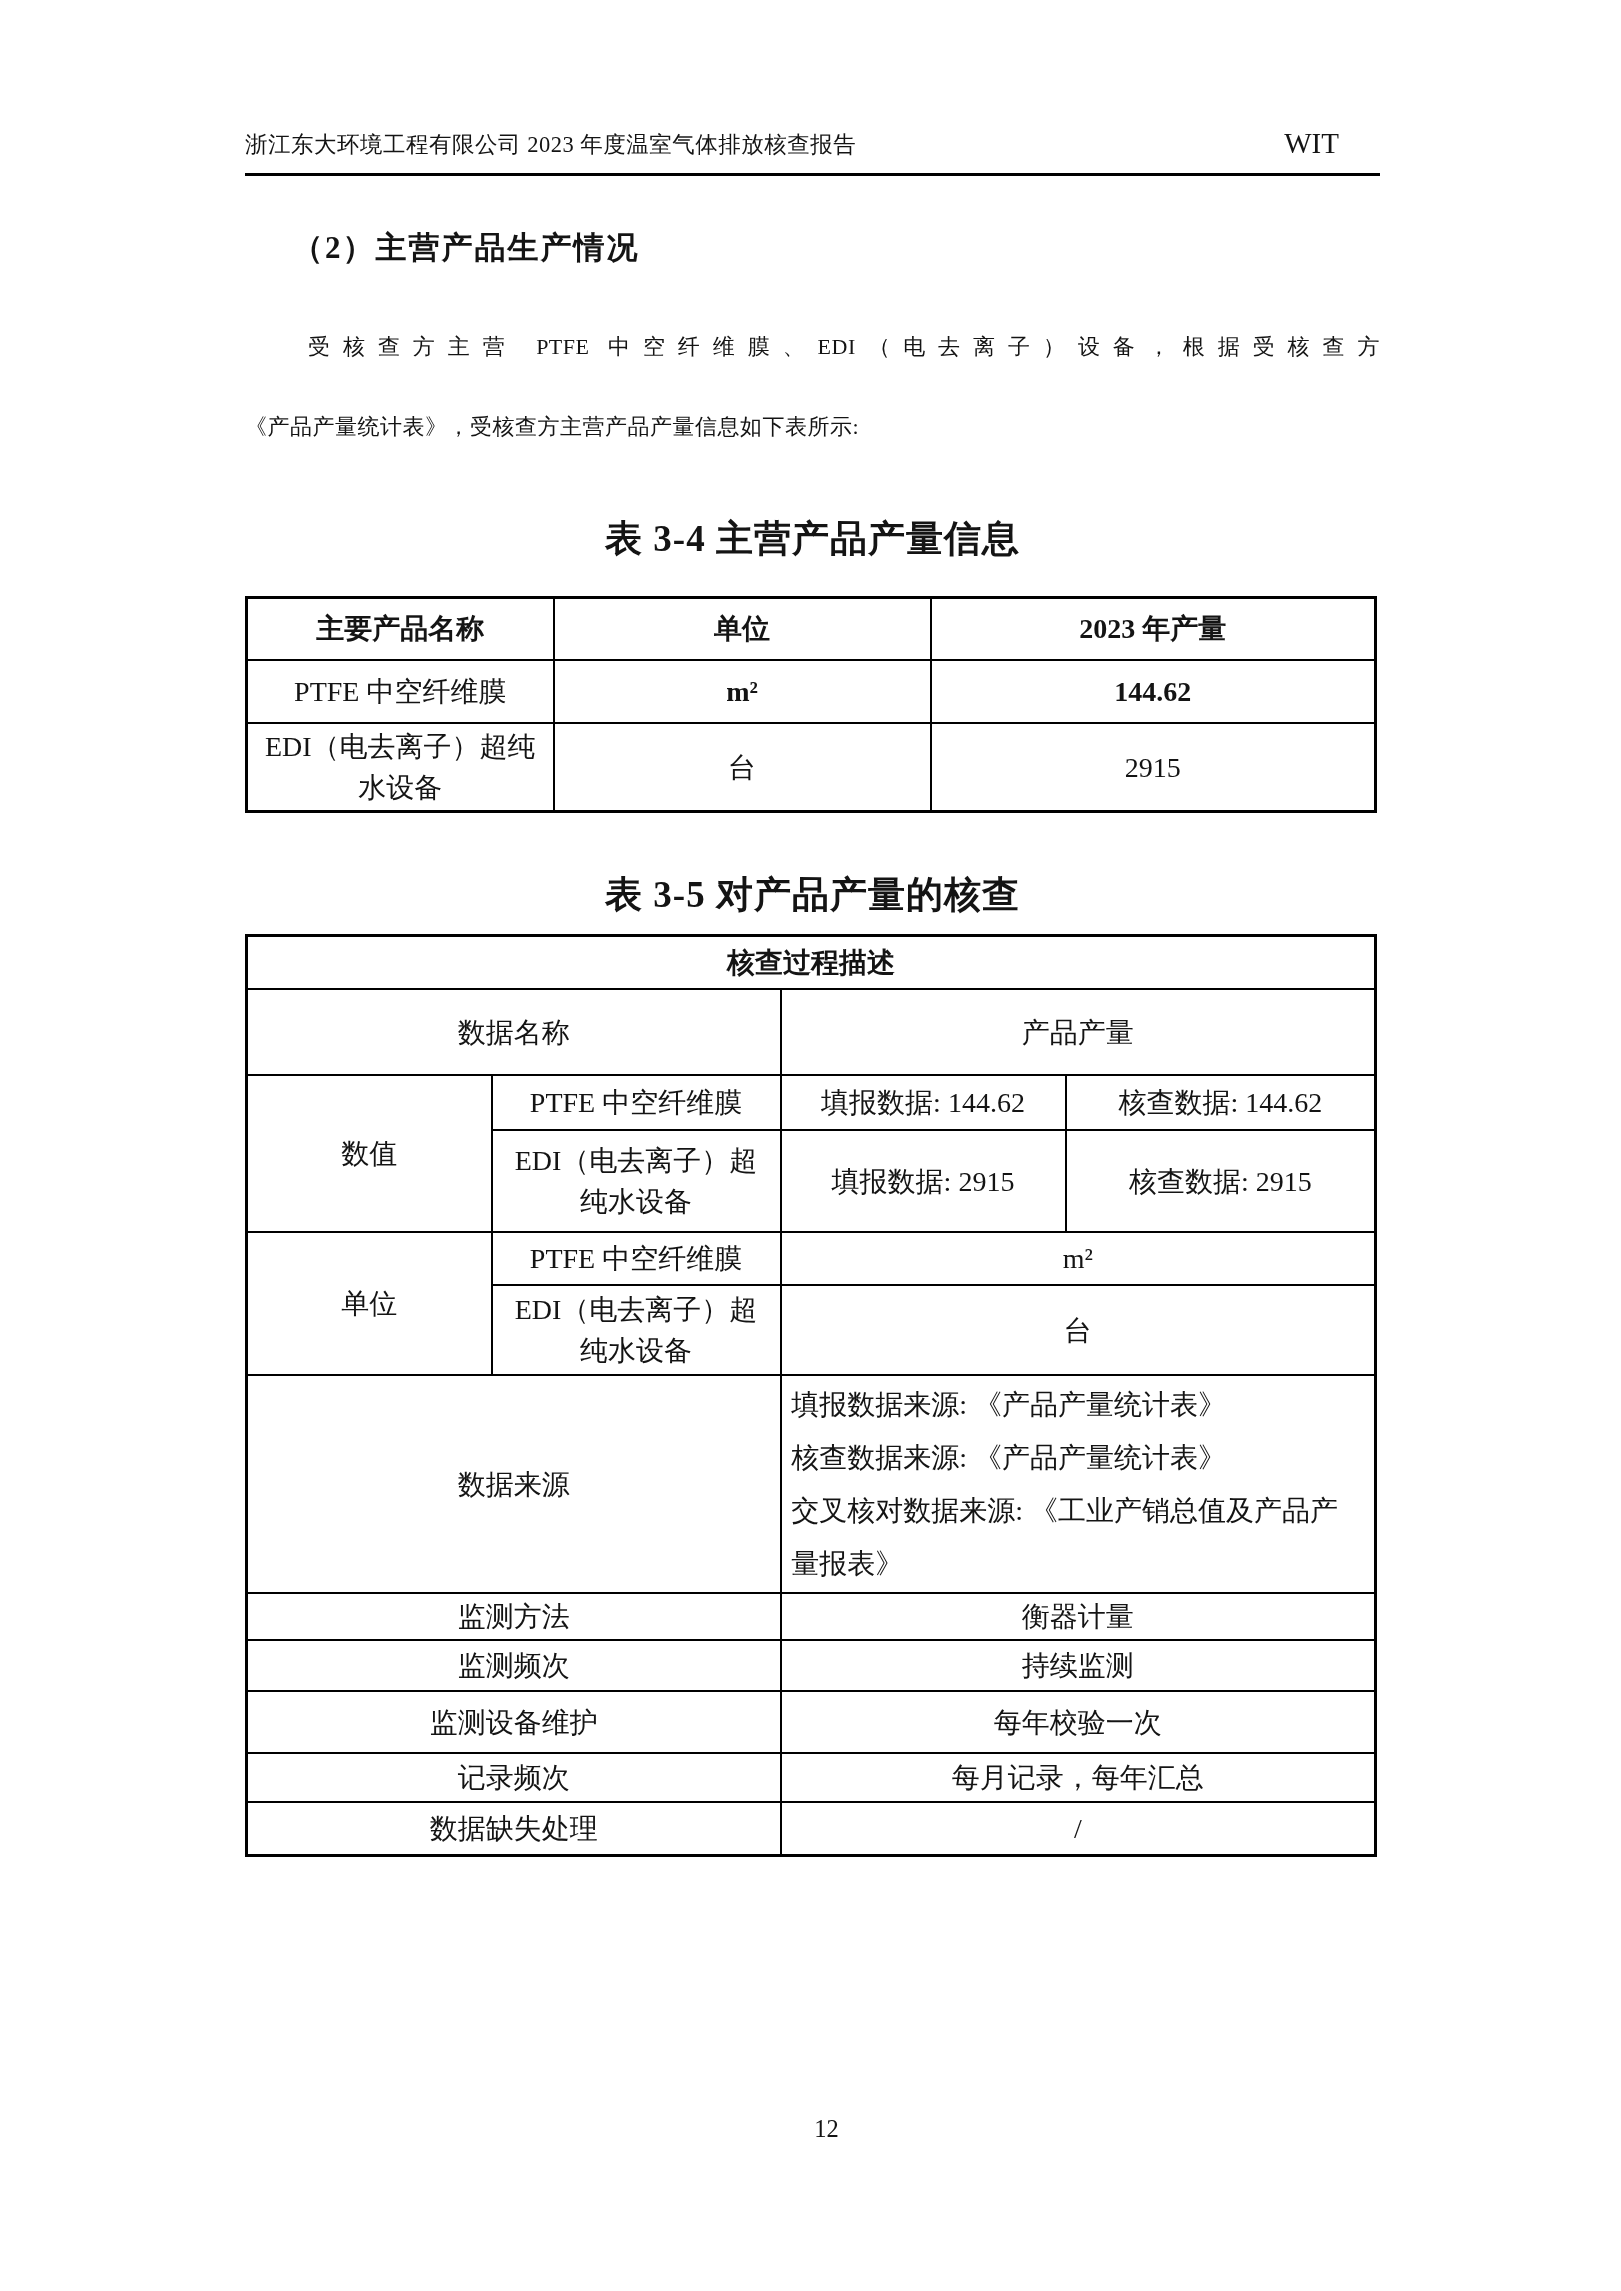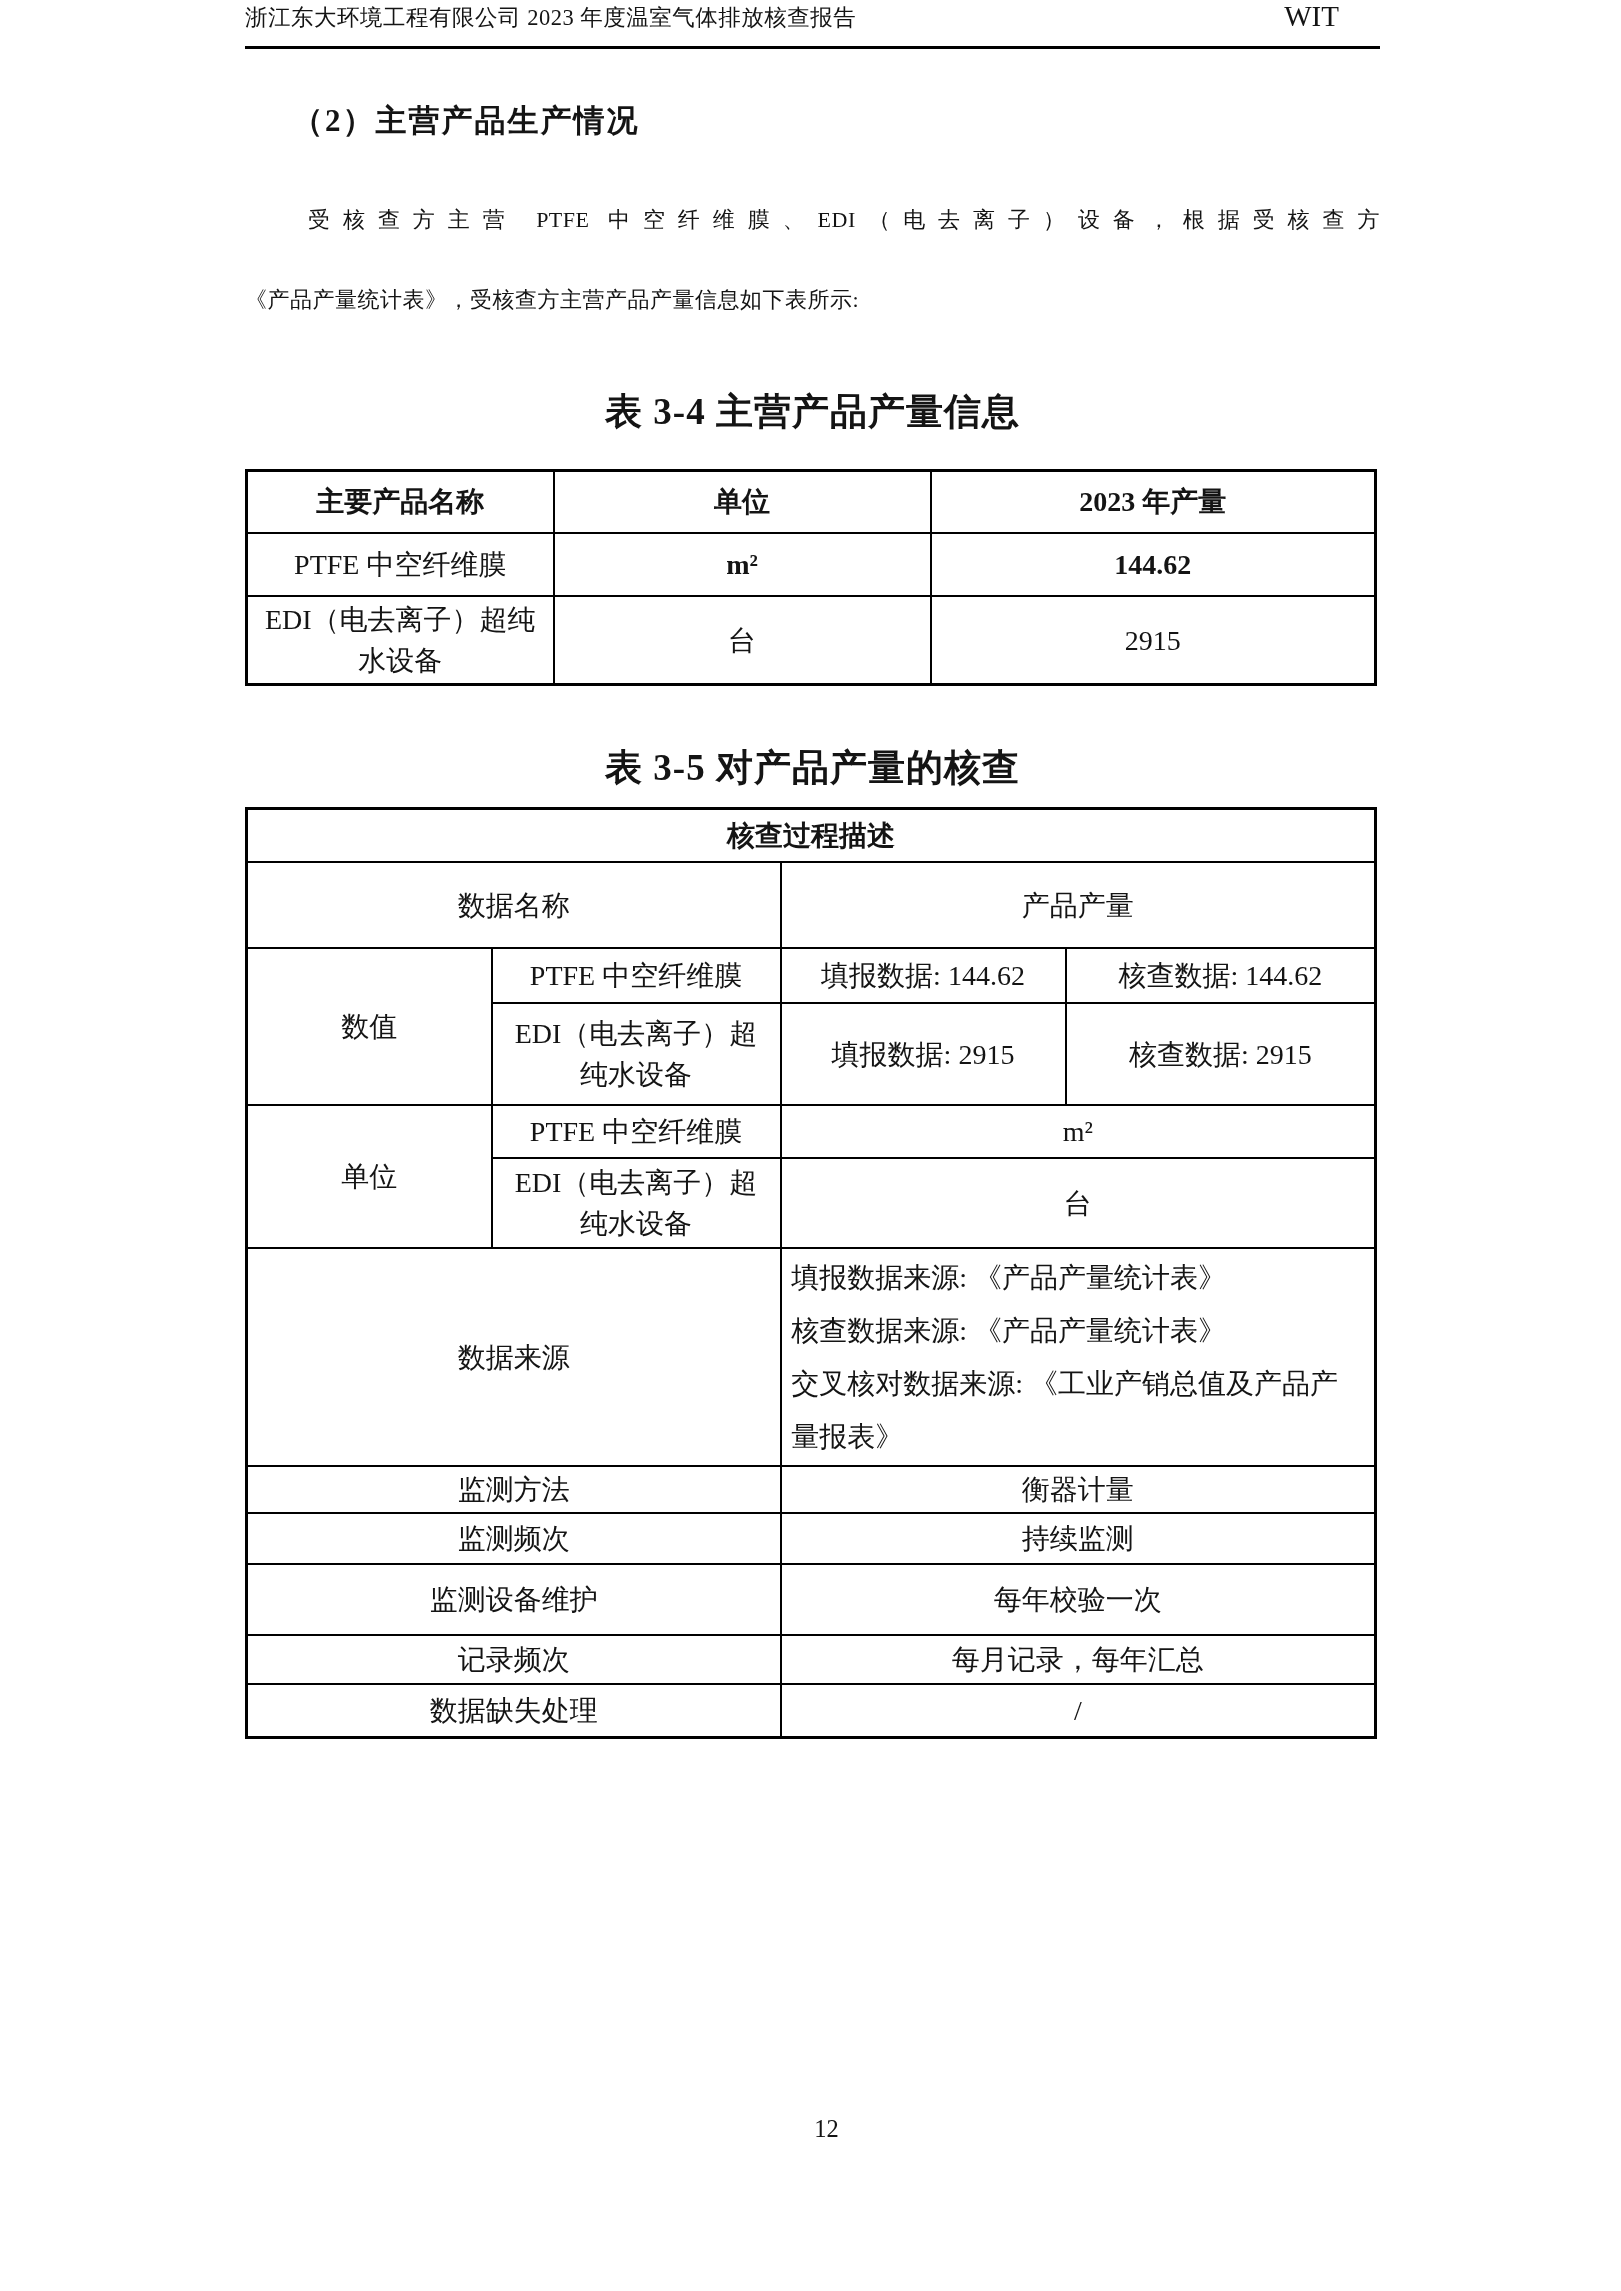--- a/index.html
+++ b/index.html
@@ -4,21 +4,21 @@
 <title>Report Page</title>
 <style>
   * { box-sizing: border-box; margin: 0; padding: 0; }
   html, body { background: #ffffff; }
   body {
     width: 1621px; height: 2292px;
     font-family: "Liberation Serif", "DejaVu Serif", serif;
     color: #141414;
     position: relative;
   }
-  .page { width: 1621px; height: 2292px; position: relative; overflow: hidden; }
+  .page { width: 1621px; height: 2292px; padding-top: 127px; position: relative; overflow: hidden; }
 
   
   .header-row {
     margin-left: 245px; width: 1135px;
     display: flex; justify-content: space-between; align-items: flex-end;
   }
   .header-title { font-size: 22.5px; letter-spacing: 0.5px; }
   .header-right { font-size: 29px; margin-right: 41px; }
   .header-rule { margin-left: 245px; width: 1135px; margin-top: 12.7px; border-bottom: 3.9px solid #000; }
 
@@ -59,21 +59,21 @@
   .t34 col.c1 { width: 307px; } .t34 col.c2 { width: 377px; } .t34 col.c3 { width: 445px; }
   .t35 col.a { width: 245px; } .t35 col.bcol { width: 289px; }
   .t35 col.c { width: 285px; } .t35 col.d { width: 310px; }
 
   
   .t34 tr.hh { height: 63px; } .t34 tr.h1 { height: 63px; } .t34 tr.h2 { height: 87px; }
   .t35 tr.r1 { height: 54px; }  .t35 tr.r2 { height: 86px; }
   .t35 tr.r3 { height: 55px; }  .t35 tr.r4 { height: 102px; }
   .t35 tr.r5 { height: 53px; }  .t35 tr.r6 { height: 90px; }
   .t35 tr.r7 { height: 211px; } .t35 tr.r8 { height: 47px; }
-  .t35 tr.r9 { height: 51px; }  .t35 tr.r10 { height: 71px; }
+  .t35 tr.r9 { height: 51px; }  .t35 tr.r10 { height: 62px; }
   .t35 tr.r11 { height: 49px; } .t35 tr.r12 { height: 53px; }
 
   td.src { text-align: left; vertical-align: middle; padding: 9.8px 11.8px 9.8px 15.7px; }
   .src-line { line-height: 53px; text-align: left; }
 
   .footer {
     position: absolute; top: 2115px; left: 16px;
     width: 1621px; text-align: center;
   }
   .page-number { font-size: 24.5px; }

